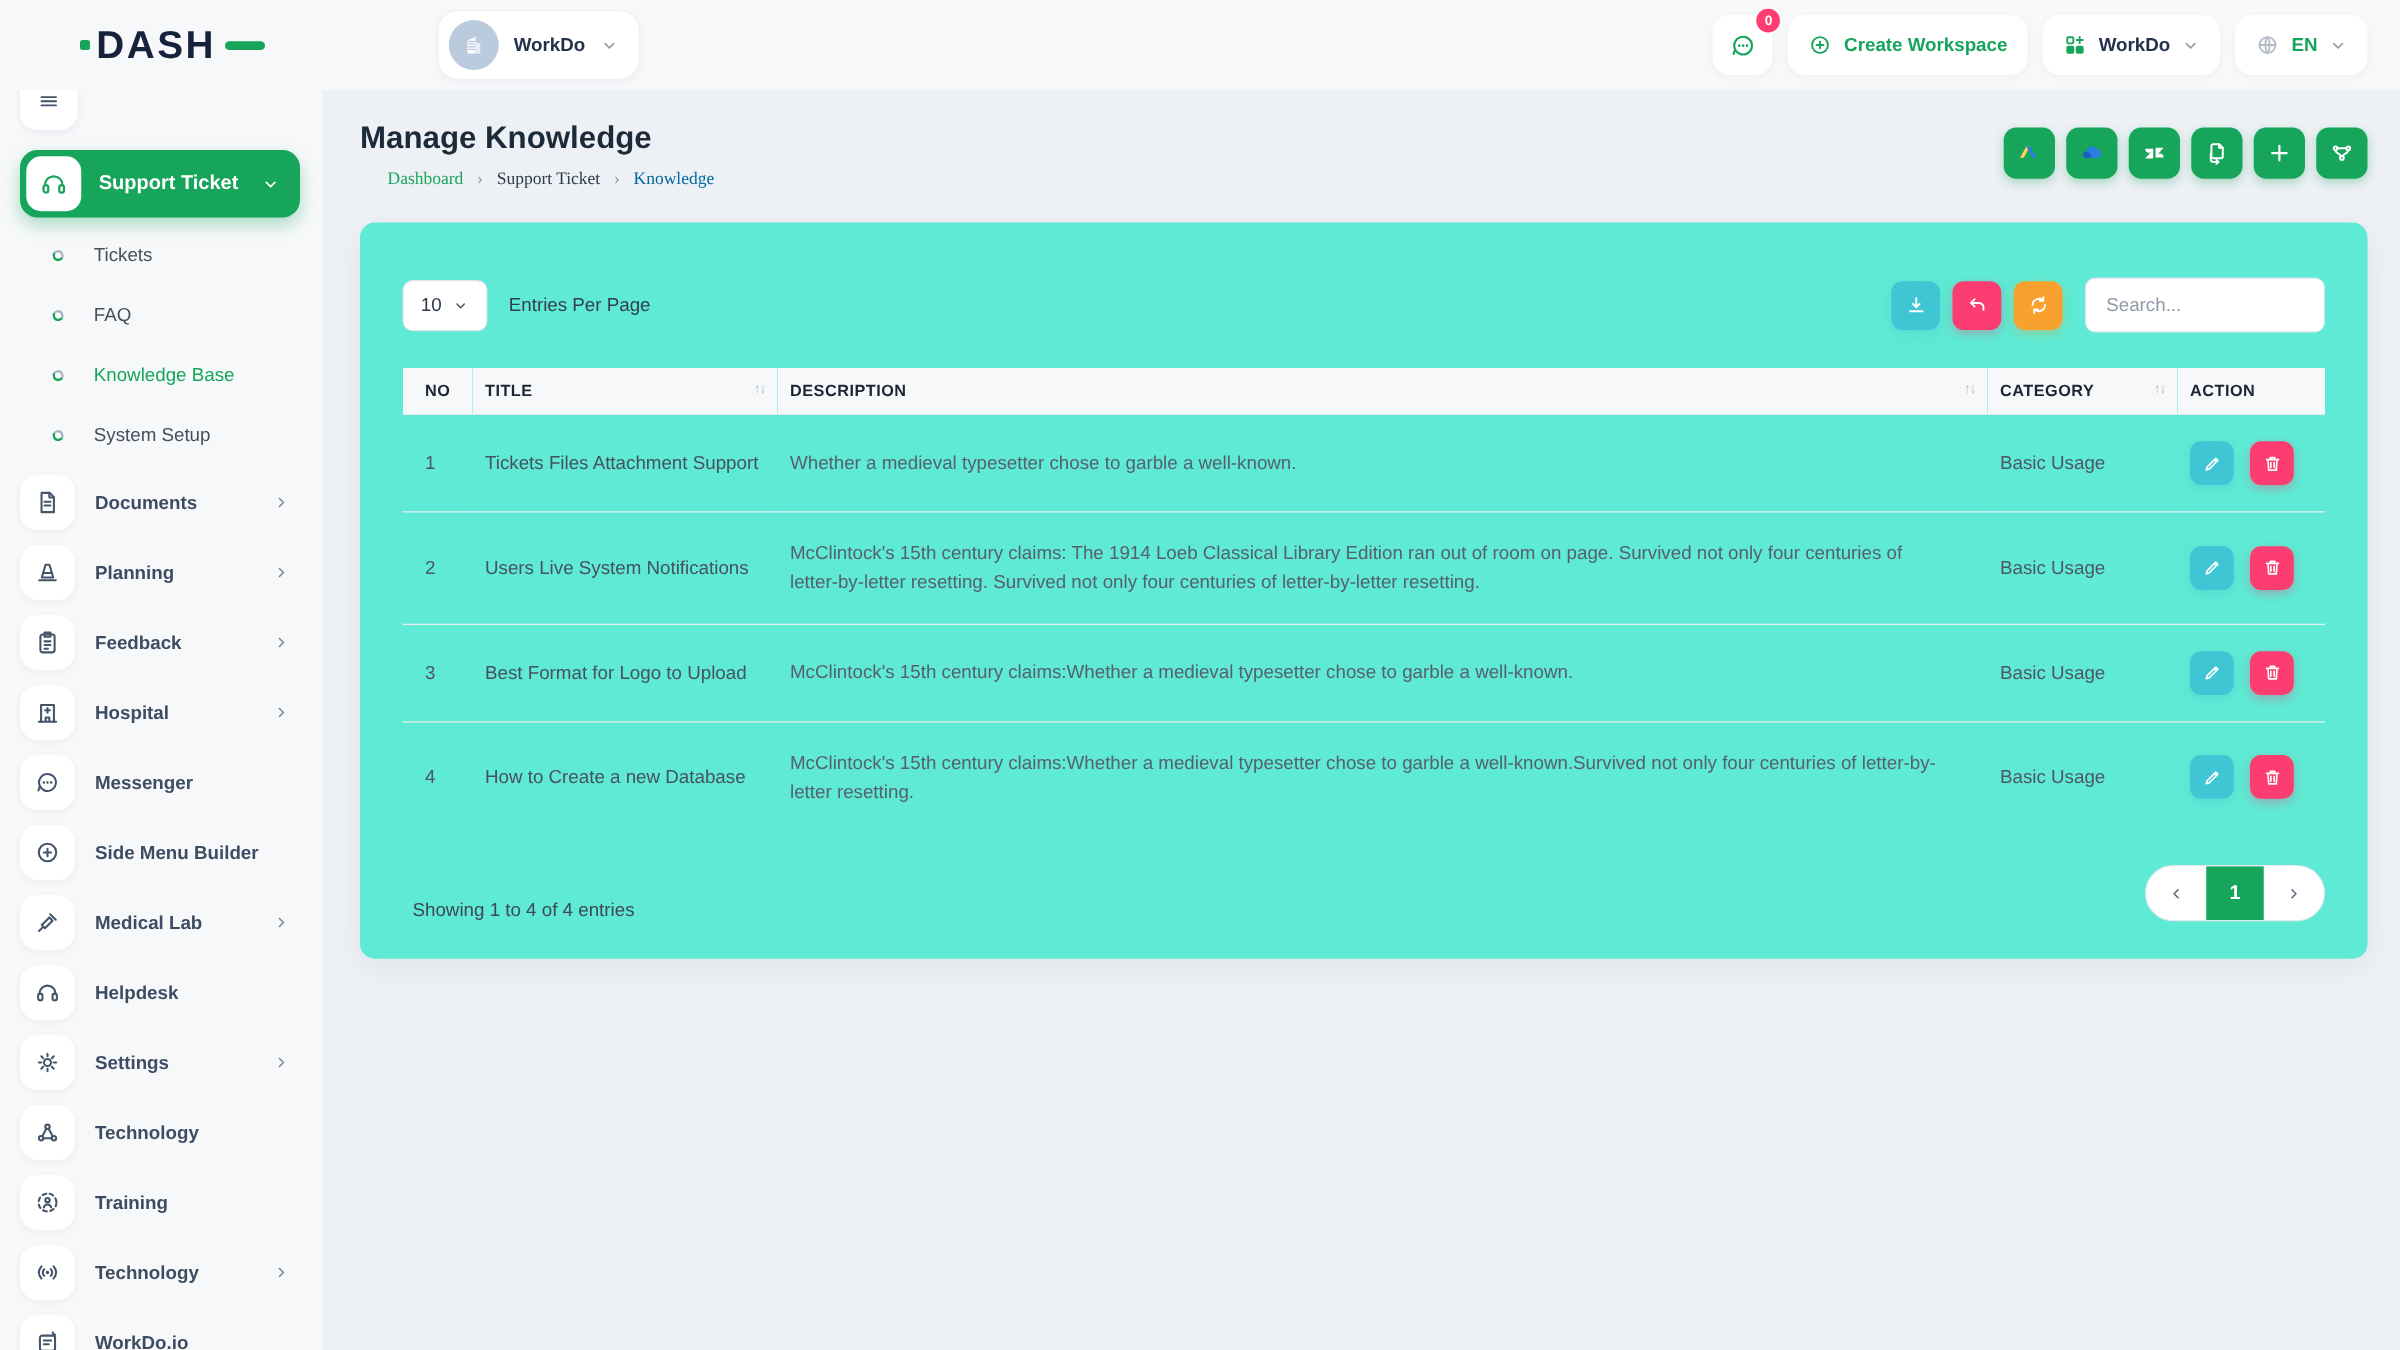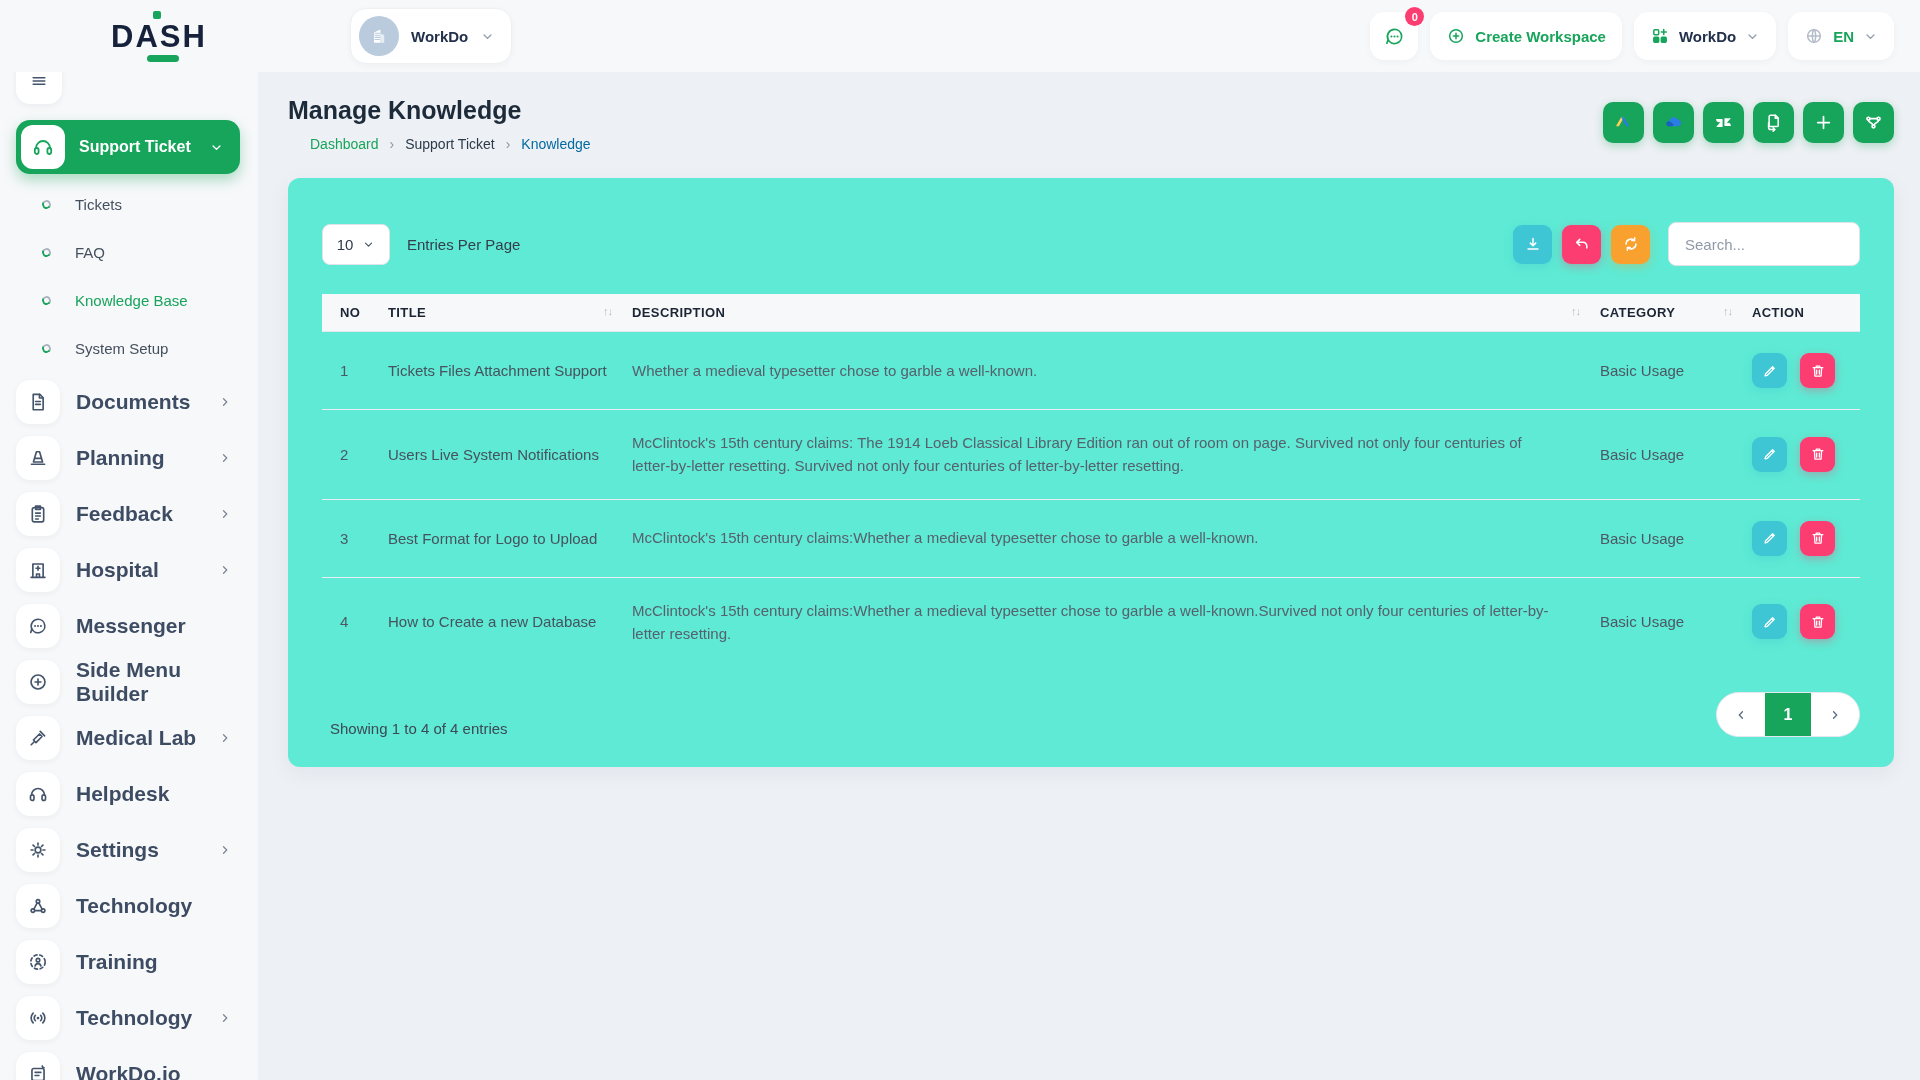--- a/index.html
+++ b/index.html
@@ -3,21 +3,21 @@
 <meta charset="utf-8">
 <style>
   * { margin:0; padding:0; box-sizing:border-box; }
   html,body { width:1920px; height:1080px; overflow:hidden; }
   body { font-family:"Liberation Sans","DejaVu Sans",sans-serif; background:#f7f8fa; color:#2c3a4a; }
   button { font-family:inherit; border:none; background:none; cursor:pointer; }
   svg { display:block; width:100%; height:100%; }
 
   
   .topbar { height:72px; display:flex; align-items:center; background:#f7f8fa; padding-right:26px; }
-  .logo { display:flex; align-items:center; margin-left:64px; width:190px;flex-direction:column; }
+  .logo { display:flex; align-items:center; margin-left:64px; width:190px; }
   .logo-text { font-size:31px; font-weight:800; letter-spacing:2px; color:#16223c; position:relative; }
   .logo-dot { width:8px; height:8px; border-radius:2px; background:#17a45b; margin-right:5px; }
   .logo-bar { width:32px; height:7px; border-radius:4px; background:#17a45b; margin-left:7px; }
   .ws-pill { margin-left:96px; height:56px; background:#fff; border:1px solid #eef0f4; border-radius:16px;
              display:flex; align-items:center; gap:12px; padding:0 16px 0 8px; box-shadow:0 2px 6px rgba(25,39,68,.04); }
   .ws-avatar { width:40px; height:40px; border-radius:50%; background:#b9cbdd; display:flex; align-items:center; justify-content:center; }
   .ws-avatar .icn { width:24px; height:24px; }
   .ws-label { font-size:15px; font-weight:700; color:#22304a; }
   .chev { width:15px; height:15px; color:#93a0ae; }
   .topbar .grow { flex:1; }
@@ -49,28 +49,28 @@
   .grp-chev { width:15px; height:15px; color:#fff; }
   .submenu { margin:6px 0 2px; }
   .sub-item { height:48px; display:flex; align-items:center; padding-left:42px; gap:24px; cursor:pointer; }
   .bullet { width:9px; height:9px; border-radius:50%; border:2px solid #aab4bf; border-left-color:#17a45b; border-bottom-color:#17a45b; transform:rotate(-15deg); flex:none; }
   .sub-label { font-size:15px; color:#45505e; }
   .sub-item.active .sub-label { color:#17a45b; }
   .nav-item { height:56px; display:flex; align-items:center; padding:0 26px 0 16px; cursor:pointer; }
   .nav-tile { width:44px; height:44px; background:#fff; border-radius:14px; box-shadow:0 2px 6px rgba(25,39,68,.05);
               display:flex; align-items:center; justify-content:center; flex:none; }
   .nav-tile .icn { width:22px; height:22px; color:#44546a; }
-  .nav-label { font-size:21px; font-weight:600; color:#3d4c63; margin-left:16px; flex:1; }
+  .nav-label { font-size:15px; font-weight:600; color:#3d4c63; margin-left:16px; flex:1; }
   .nav-chev { width:14px; height:14px; color:#7b8794; }
 
   
   .page-head { display:flex; align-items:flex-start; justify-content:space-between; }
   .page-title { font-size:25px; font-weight:700; color:#1c2a3a; }
   .breadcrumb { margin-top:11px; display:flex; align-items:center; font-size:14px; }
-  .crumb { display:flex; align-items:center; }
+  .crumb { display:flex; align-items:center;font-family:Liberation Serif, serif; }
   .crumb .sep { color:#8b95a2; margin:0 11px; font-size:14px; }
   .crumb.link .lbl { color:#17a45b; cursor:pointer; }
   .crumb.current-dark .lbl { color:#2c3a4a; cursor:pointer; }
   .crumb.muted .lbl { color:#0369a1; }
   .quick-actions { display:flex; gap:9px; margin-top:6px; }
   .qa-btn { width:41px; height:41px; border-radius:10px; background:#17a45b; display:flex; align-items:center; justify-content:center;
             box-shadow:0 3px 8px rgba(23,164,91,.3); }
   .qa-btn .icn { width:21px; height:21px; color:#fff; }
 
   

